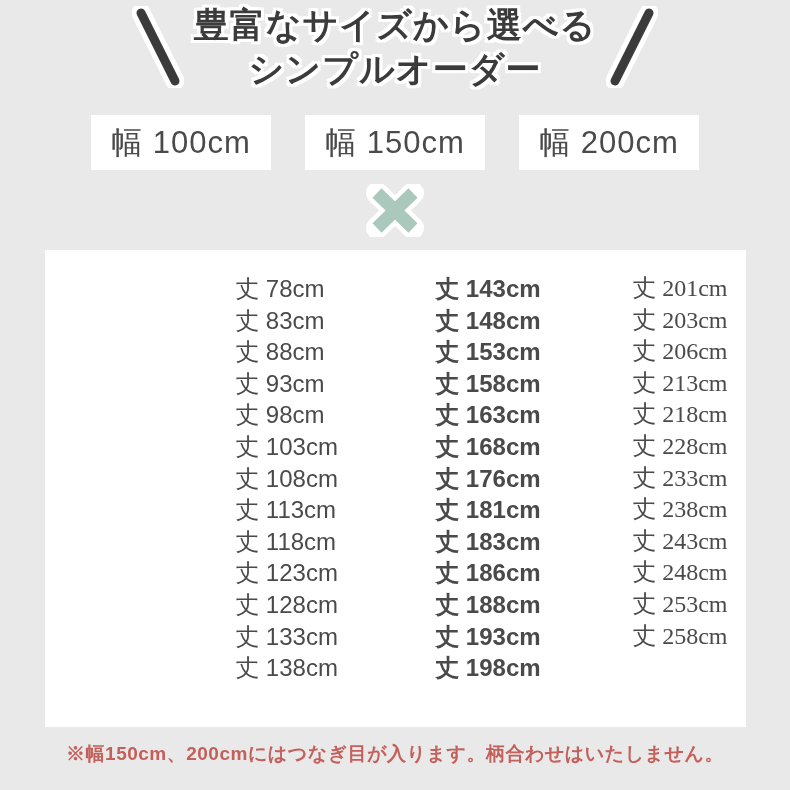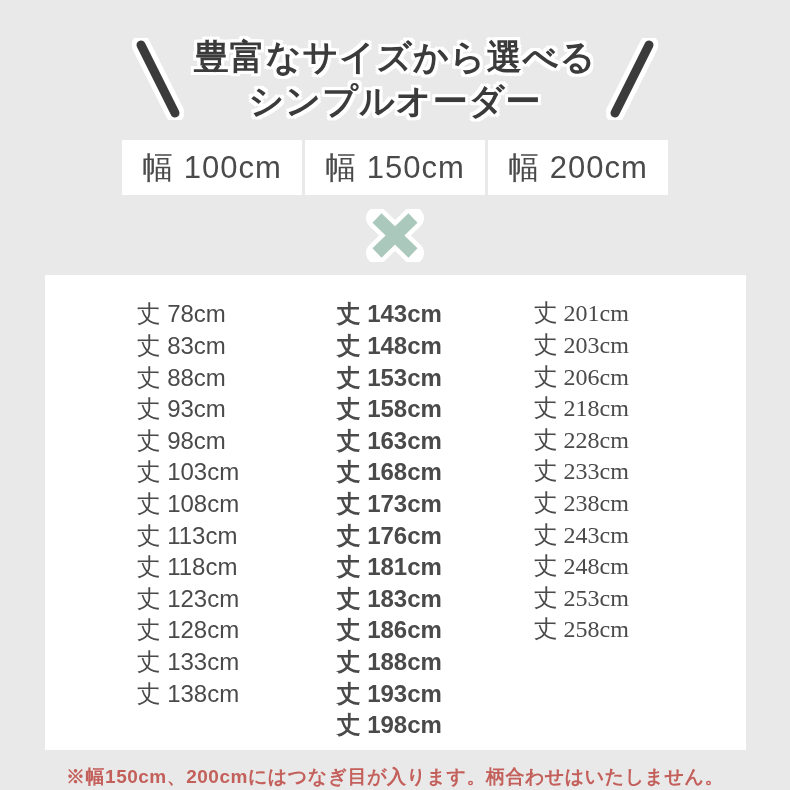--- a/index.html
+++ b/index.html
@@ -14,21 +14,21 @@
   html,body{width:790px;height:790px;overflow:hidden;}
   body{
     background:var(--background);
     font-family:"Liberation Sans", sans-serif;
     color:var(--text-dark);
   }
   .page{width:790px;height:790px;display:flex;flex-direction:column;align-items:center;}
 
   
   .title-row{
-    margin-top:32px;
+    margin-top:0;
     display:flex;
     align-items:center;
     justify-content:center;
     gap:10px;
     height:94px;
   }
   .title-text{
     text-align:center;
     font-weight:bold;
     font-size:35px;
@@ -37,23 +37,23 @@
     color:var(--text-dark);
     text-shadow:
       -3px -3px 0 #fff, 3px -3px 0 #fff, -3px 3px 0 #fff, 3px 3px 0 #fff,
       -3px 0 0 #fff, 3px 0 0 #fff, 0 -3px 0 #fff, 0 3px 0 #fff,
       -2px -2px 0 #fff, 2px -2px 0 #fff, -2px 2px 0 #fff, 2px 2px 0 #fff;
   }
   .slash{flex:0 0 auto;}
 
   
   .width-row{
-    margin-top:15px;
+    margin-top:21px;
     display:flex;
-    gap:3px;
+    gap:34px;
     justify-content:center;
   }
   .width-chip{
     width:180px;
     height:55px;
     background:var(--panel-white);
     display:flex;
     align-items:center;
     justify-content:center;
     font-size:31px;
@@ -70,21 +70,22 @@
     justify-content:center;
   }
 
   
   .length-panel{
     margin-top:13px;
     width:701px;
     height:477px;
     background:var(--panel-white);
     display:flex;
-    padding:23px 0 0 92px;
+    padding:23px 18px 0 92px;
+    justify-content:flex-end;
   }
   .size-col{display:flex;flex-direction:column;}
   .size-col.c0{width:200px;}
   .size-col.c1{width:197px;font-weight:bold;}
   .size-col.c2{width:auto;font-family:Liberation Serif, serif;}
   .size-row{
     font-size:24px;
     line-height:31.6px;
     color:var(--text-list);
     white-space:nowrap;
@@ -159,33 +160,33 @@
         <div class="size-row">丈 133cm</div>
         <div class="size-row">丈 138cm</div>
       </div>
     <div class="size-col c1">
         <div class="size-row">丈 143cm</div>
         <div class="size-row">丈 148cm</div>
         <div class="size-row">丈 153cm</div>
         <div class="size-row">丈 158cm</div>
         <div class="size-row">丈 163cm</div>
         <div class="size-row">丈 168cm</div>
-        <div class="size-row">丈 173cm</div>
         <div class="size-row">丈 176cm</div>
         <div class="size-row">丈 181cm</div>
         <div class="size-row">丈 183cm</div>
         <div class="size-row">丈 186cm</div>
         <div class="size-row">丈 188cm</div>
         <div class="size-row">丈 193cm</div>
         <div class="size-row">丈 198cm</div>
       </div>
     <div class="size-col c2">
         <div class="size-row">丈 201cm</div>
         <div class="size-row">丈 203cm</div>
         <div class="size-row">丈 206cm</div>
+        <div class="size-row">丈 213cm</div>
         <div class="size-row">丈 218cm</div>
         <div class="size-row">丈 228cm</div>
         <div class="size-row">丈 233cm</div>
         <div class="size-row">丈 238cm</div>
         <div class="size-row">丈 243cm</div>
         <div class="size-row">丈 248cm</div>
         <div class="size-row">丈 253cm</div>
         <div class="size-row">丈 258cm</div>
       </div>
   </div>

